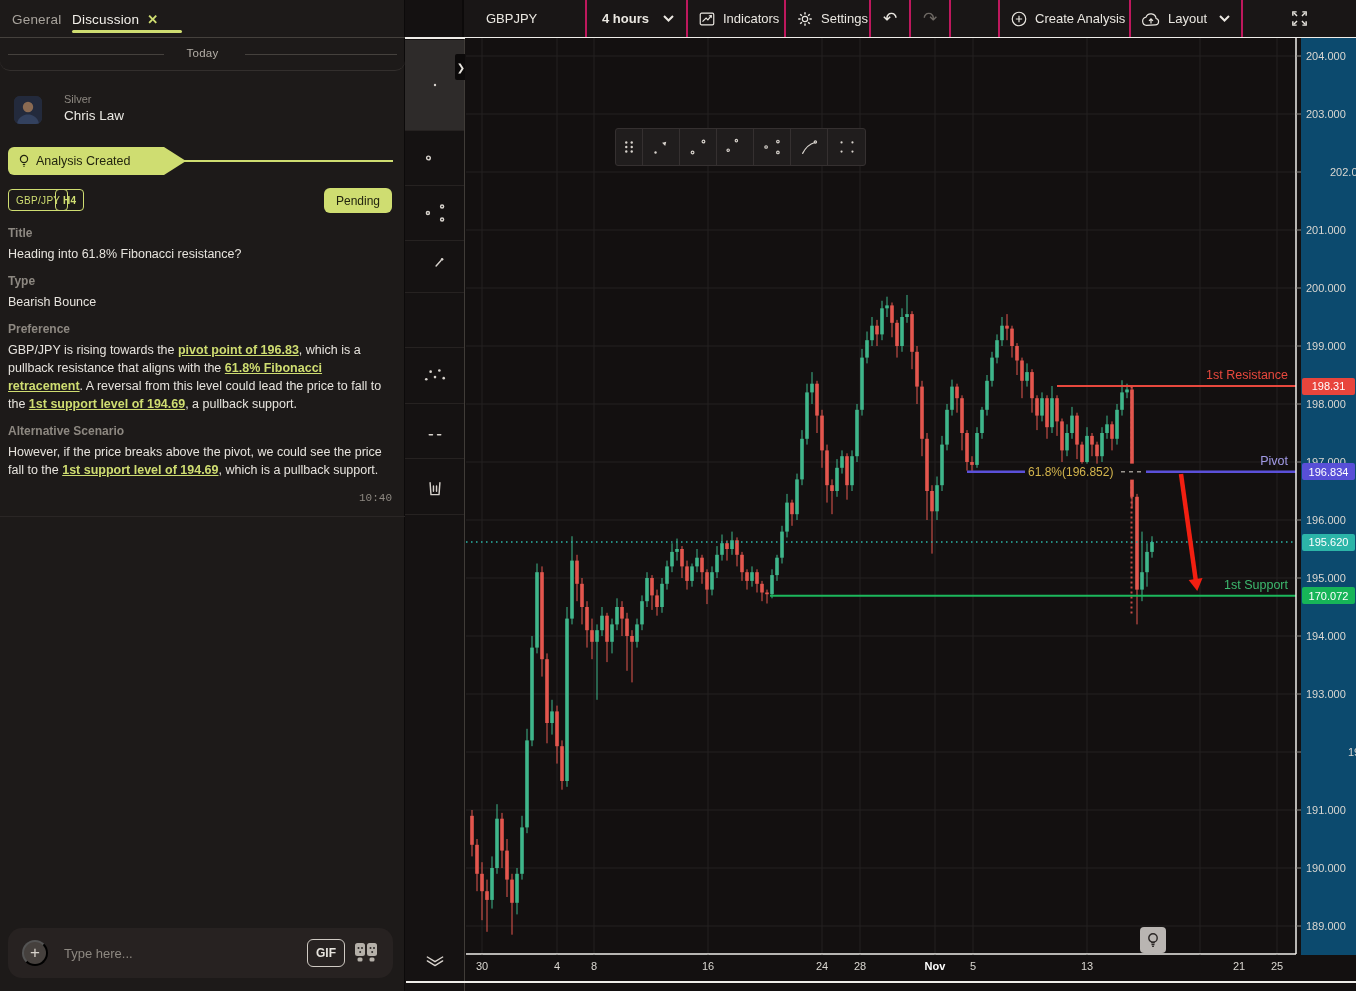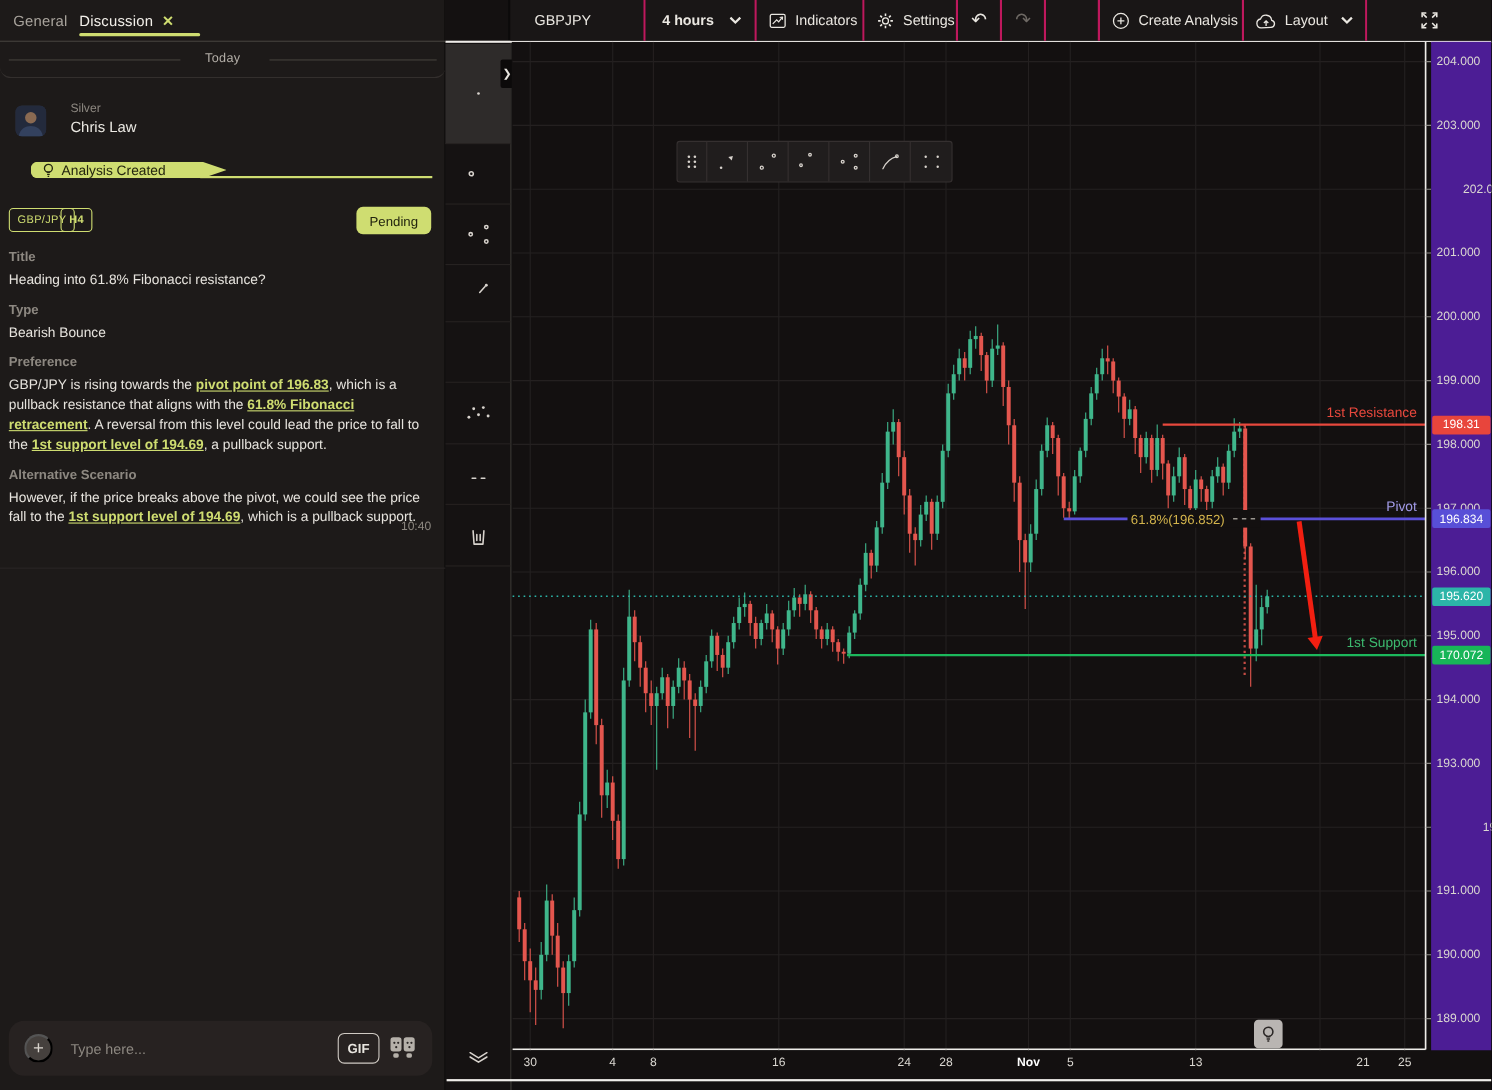--- a/index.html
+++ b/index.html
@@ -17,38 +17,38 @@
   .today-row{position:absolute;left:0;top:39px;width:405px;height:32px;border-bottom:1px solid #332f2d;border-radius:10px;}
   .today-label{position:absolute;left:0;top:8px;width:405px;text-align:center;font-size:11.5px;color:#b3aea7;letter-spacing:.3px;}
   .today-line{position:absolute;top:15px;height:1px;background:#45413d;}
   .today-line.l{left:8px;width:156px;}
   .today-line.r{right:8px;width:152px;}
 
   .avatar{position:absolute;left:14px;top:96px;width:28px;height:28px;border-radius:6px;overflow:hidden;background:#2b3040;}
   .tier{position:absolute;left:64px;top:93px;font-size:11px;color:#8d8881;}
   .author{position:absolute;left:64px;top:108px;font-size:13.5px;color:#eceae4;}
 
-  .banner{position:absolute;left:8px;top:147px;height:15px;width:178px;background:#cfdd71;color:#23250f;
+  .banner{position:absolute;left:8px;top:147px;height:28px;width:178px;background:#cfdd71;color:#23250f;
           display:flex;align-items:center;padding:0 26px 0 10px;font-size:12.5px;
           clip-path:polygon(0 0,calc(100% - 22px) 0,100% 50%,calc(100% - 22px) 100%,0 100%);
-          border-radius:6px 0 0 6px;margin-left:20px;}
+          border-radius:6px 0 0 6px;}
   .banner svg{margin-right:6px;}
   .banner-line{position:absolute;left:182px;top:160px;width:211px;height:2px;background:#cfdd71;}
 
   .badge{position:absolute;top:189px;height:22px;border:1px solid #cfdd71;border-radius:4px;color:#cfdd71;
          font-size:10px;display:flex;align-items:center;padding:0 7px;letter-spacing:.3px;}
   .badge.b1{left:8px;}
   .badge.b2{left:55px;font-weight:bold;}
   .pending{position:absolute;right:12px;top:188px;height:25px;background:#cfdd71;color:#23250f;border:none;
            border-radius:6px;font-size:12px;font-weight:400;padding:0 12px;cursor:pointer;}
 
   .sec-label{position:absolute;left:8px;font-size:12px;font-weight:700;color:#8d8881;}
   .sec-text{position:absolute;left:8px;width:385px;font-size:12.5px;color:#e6e3dd;line-height:18px;}
   .sec-text a{color:#cfdd71;font-weight:700;text-decoration:underline;cursor:pointer;}
-  .msg-time{position:absolute;right:12px;top:473px;font-size:11px;color:#8d8881;}
+  .msg-time{position:absolute;right:12px;top:492px;font-size:11px;color:#8d8881;font-family:Liberation Mono, monospace;}
   .msg-divider{position:absolute;left:0;top:516px;width:405px;height:1px;background:#2a2625;}
 
   .composer{position:absolute;left:8px;top:928px;width:385px;height:50px;background:#272221;border-radius:14px;}
   .plus-btn{position:absolute;left:14px;top:12px;width:26px;height:26px;border-radius:50%;background:#45403d;
             color:#d8d3cc;font-size:17px;display:flex;align-items:center;justify-content:center;cursor:pointer;}
   .composer-input{position:absolute;left:54px;top:0;width:230px;height:50px;background:transparent;border:none;outline:none;
             color:#e6e3dd;font-size:13px;}
   .composer-input::placeholder{color:#8d8881;}
   .gif-btn{position:absolute;right:48px;top:11px;height:28px;padding:0 8px;background:transparent;border:1.5px solid #cfcac3;
            border-radius:6px;color:#e8e5df;font-size:12px;font-weight:700;cursor:pointer;}
@@ -76,21 +76,21 @@
   .chart-wrap svg{position:absolute;left:0;top:0;}
   svg text{font-family:"Liberation Sans",sans-serif;}
 
   .float-toolbar{position:absolute;left:615px;top:128px;height:38px;background:#201d1d;border:1px solid #353030;
                  border-radius:3px;display:flex;align-items:stretch;}
   .ft-btn{width:37px;display:flex;align-items:center;justify-content:center;background:transparent;border:none;
           border-right:1px solid #353030;cursor:pointer;padding:0;}
   .ft-btn:last-child{border-right:none;}
   .ft-btn.grip{width:27px;cursor:grab;}
 
-  .price-axis{position:absolute;left:1301px;top:38px;width:55px;height:917px;background:#4c1d95;cursor:ns-resize;}
+  .price-axis{position:absolute;left:1301px;top:38px;width:55px;height:917px;background:#0c4a6e;cursor:ns-resize;}
   .p-tick{position:absolute;left:5px;font-size:11px;color:#dad7d1;}
   .p-tag{position:absolute;left:1px;width:53px;height:17px;border-radius:2px;color:#ffffff;font-size:11px;
          display:flex;align-items:center;justify-content:center;}
   .date-axis{position:absolute;left:465px;top:955px;width:891px;height:26px;background:#131010;cursor:ew-resize;text-decoration:underline;}
   .d-tick{position:absolute;top:5px;font-size:11px;color:#dad7d1;transform:translateX(-50%);}
   .d-tick.bold{font-weight:700;color:#fff;}
   .bottom-line{position:absolute;left:406px;top:981px;width:950px;height:2px;background:#efede9;}
 
   .bulb-btn{position:absolute;left:1140px;top:927px;width:26px;height:26px;border-radius:4px;background:#b9b5b2;
             border:none;display:flex;align-items:center;justify-content:center;cursor:pointer;padding:0;}

